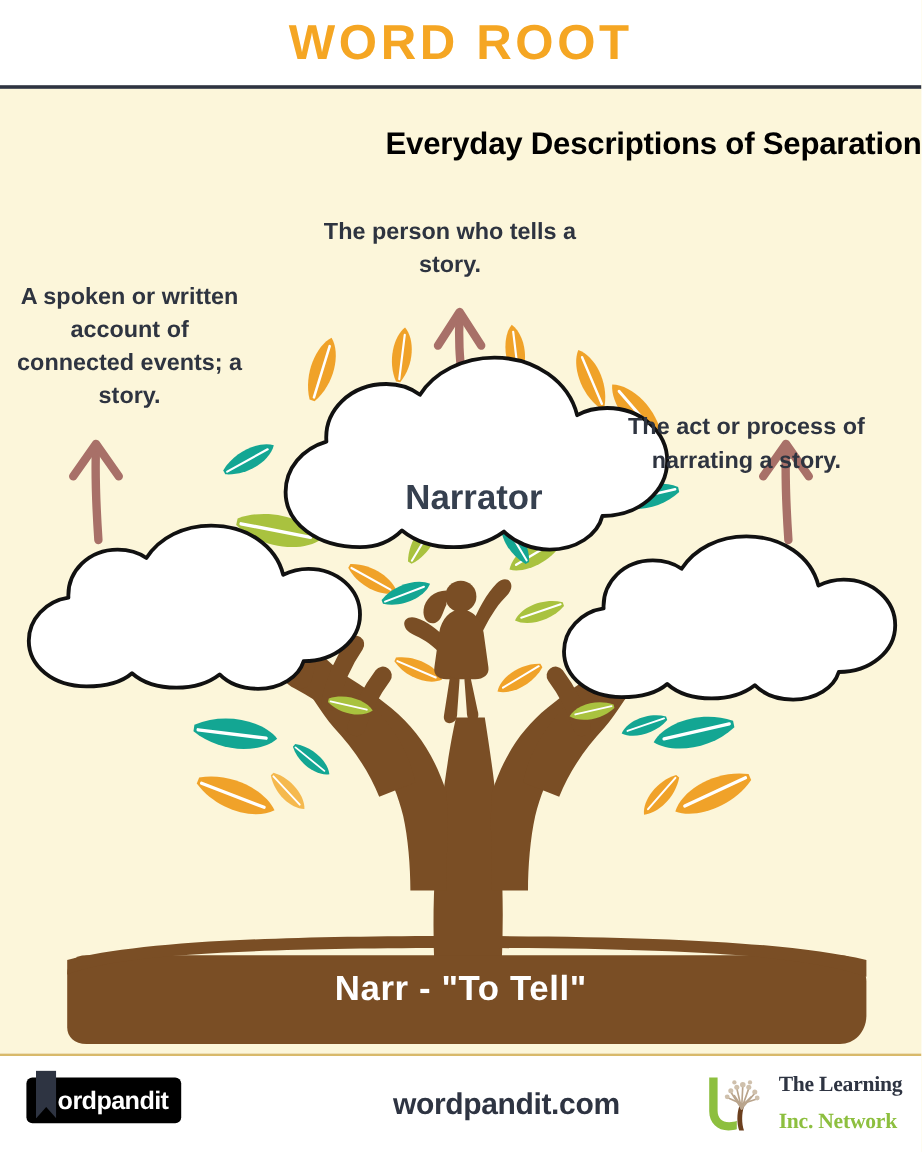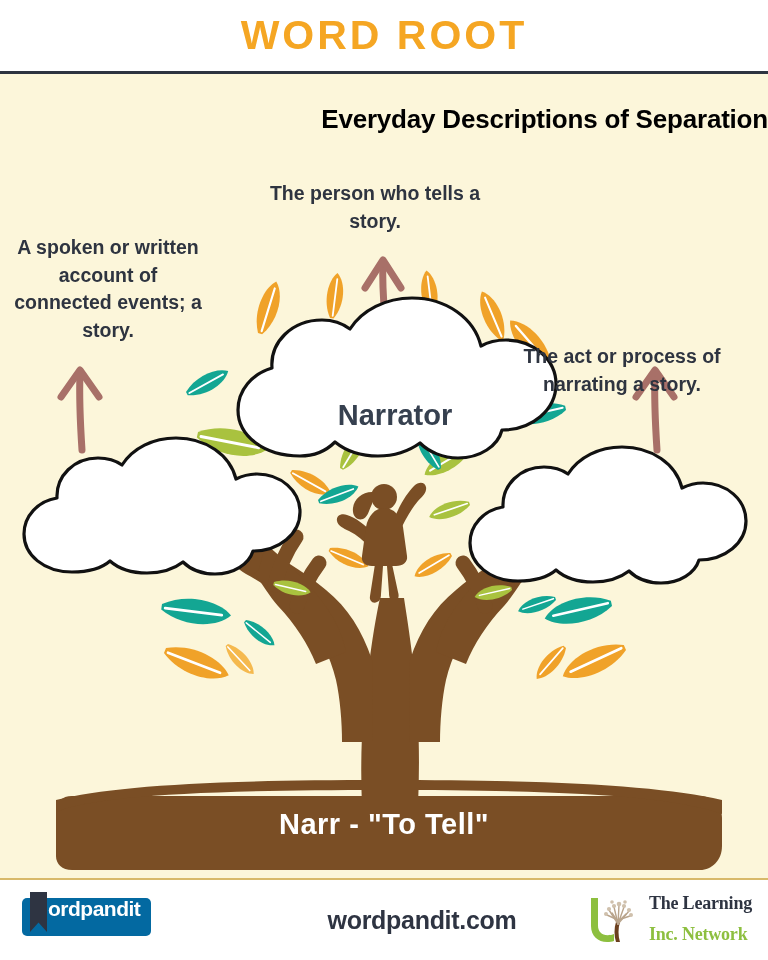--- a/index.html
+++ b/index.html
@@ -113,23 +113,24 @@
   }
   .footer-logo-left {
     position: absolute;
     left: 22px; top: 18px;
     display: flex;
     align-items: center;
   }
   .wp-badge {
     position: relative;
     height: 38px;
-    background: #0369a1;
+    background: #000000;
     border-radius: 5px;
     display: flex;
+    align-items: center;
     padding: 0 11px 0 26px;
     box-sizing: border-box;
   }
   .wp-badge-text {
     color: #FFFFFF;
     font-size: 21px;
     font-weight: bold;
     letter-spacing: -0.5px;
     line-height: 1;
   }

